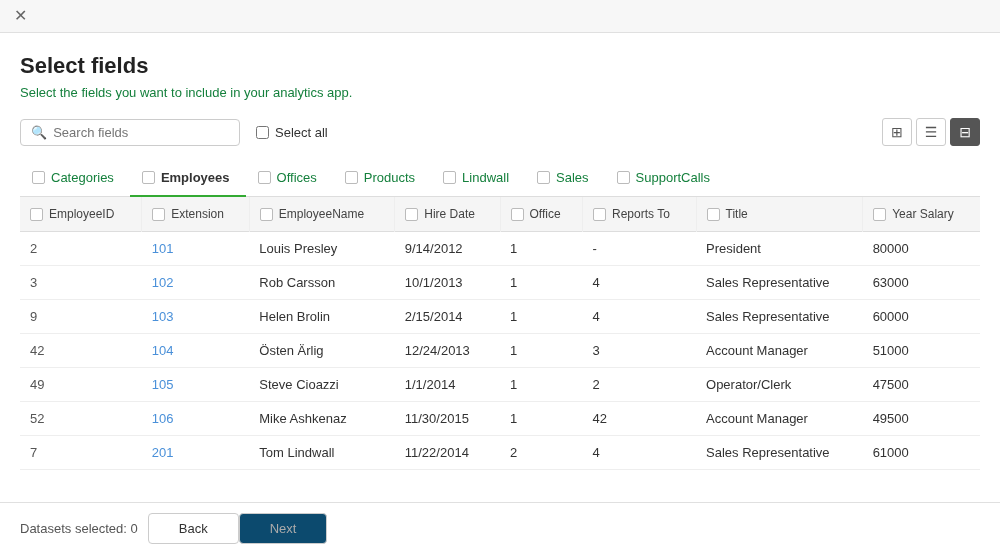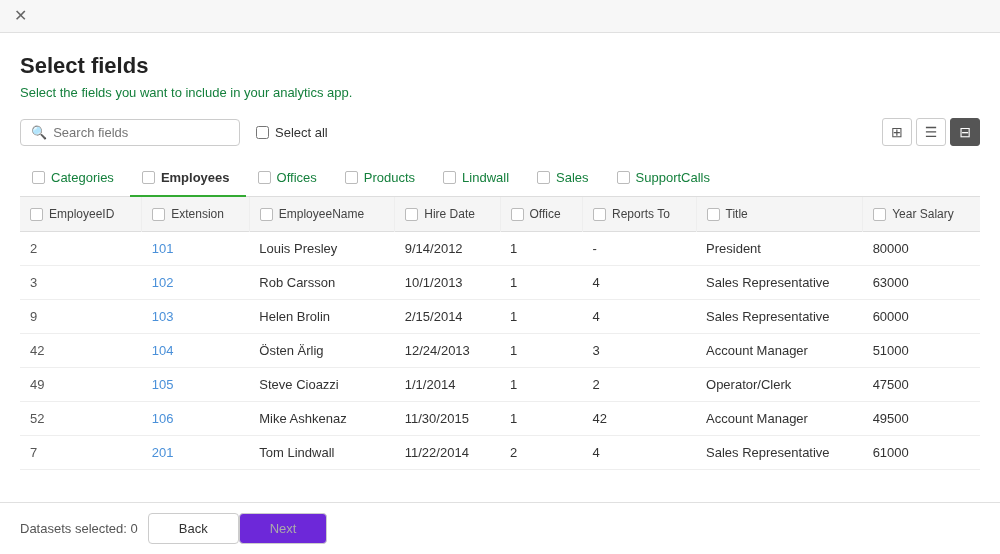--- a/index.html
+++ b/index.html
@@ -71,21 +71,21 @@
     .bottom-bar {
       display: flex; align-items: center; justify-content: flex-start; 
       padding: 10px 20px; border-top: 1px solid #e0e0e0;
       background: #fff; position: absolute; bottom: 0; left: 0; right: 0; margin-top: 20px;
     }
     .datasets-label { font-size: 13px; color: #555; margin-right: 10px; }
     .btn {
       padding: 7px 30px; border-radius: 4px; font-size: 13px; cursor: pointer; border: 1px solid #ccc;
     }
     .btn-back { background: #fff; color: #333; }
-    .btn-next { background: #6d28d9; color: #aaa; cursor: default; }
+    .btn-next { background: #0c4a6e; color: #aaa; cursor: default; }
 
     .scrollbar-bottom {
       height: 8px; background: #f0f0f0; border-top: 1px solid #ddd;
       display: flex; align-items: center; padding: 0 2px;
     }
     .scrollbar-track { flex: 1; height: 6px; background: #ddd; border-radius: 3px; position: relative; }
     .scrollbar-thumb { width: 80px; height: 6px; background: #bbb; border-radius: 3px; position: absolute; left: 0; }
     .scroll-arrow { font-size: 10px; color: #888; padding: 0 4px; cursor: pointer; }
   </style>
 </head>

